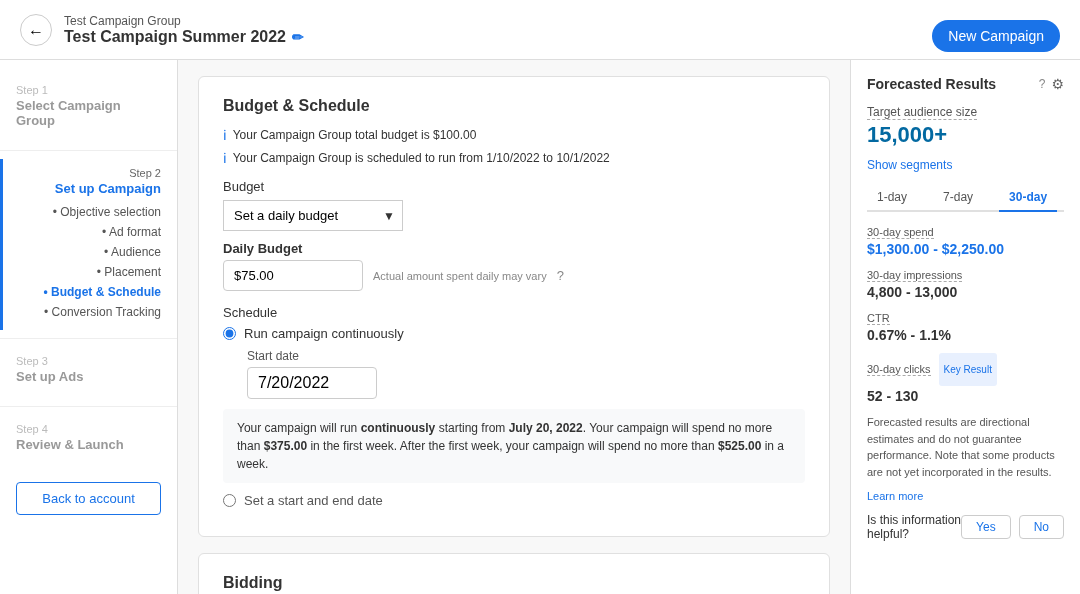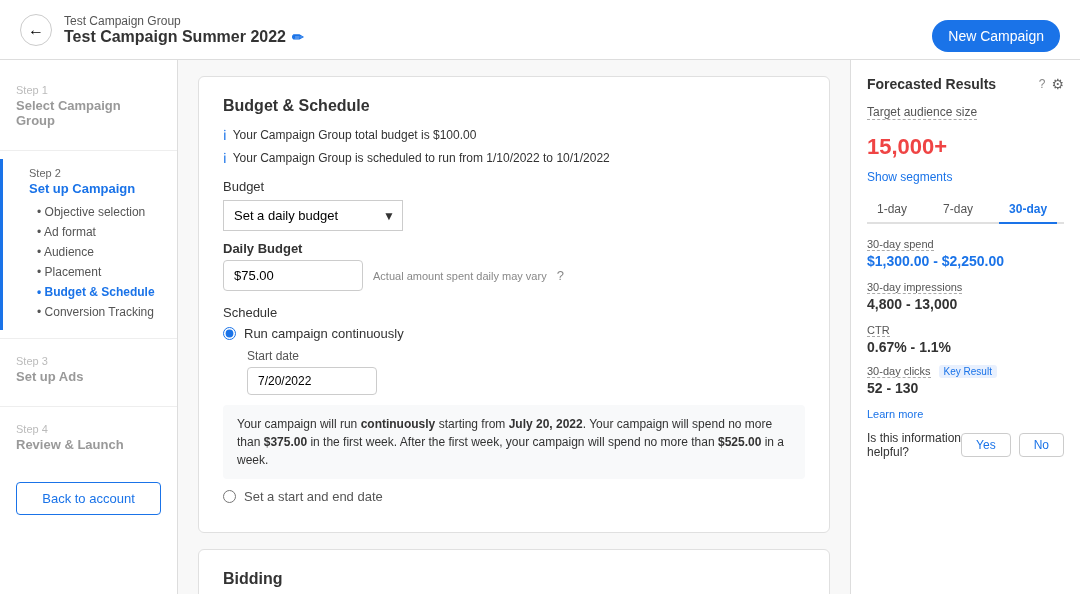--- a/index.html
+++ b/index.html
@@ -44,21 +44,21 @@
       background: #fff;
       border-right: 1px solid #ddd;
       padding: 16px 0;
       flex-shrink: 0;
       overflow-y: auto;
     }
     .step-group { padding: 8px 16px; }
     .step-label { font-size: 11px; color: #666; margin-bottom: 2px; }
     .step-title { font-size: 13px; font-weight: 600; color: #333; margin-bottom: 6px; }
     .step-active .step-title { color: #1a73e8; }
-    .step-active { border-left: 3px solid #1a73e8; padding-left: 26px; }
+    .step-active { border-left: 3px solid #1a73e8; padding-left: 26px; text-align: right; }
     .sidebar-items { list-style: none; margin-left: 8px; }
     .sidebar-items li { padding: 3px 0; font-size: 12px; color: #555; }
     .sidebar-items li::before { content: "• "; }
     .sidebar-items li.active { color: #1a73e8; font-weight: 600; }
     .step-inactive .step-title { color: #999; }
     .step-inactive .step-label { color: #bbb; }
     .sidebar-divider { height: 1px; background: #eee; margin: 8px 0; }
     .back-to-account-btn {
       margin: 16px; width: calc(100% - 32px);
       border: 1px solid #1a73e8; background: #fff; color: #1a73e8;
@@ -105,21 +105,21 @@
     }
     .input-hint { font-size: 11px; color: #888; }
 
     .schedule-section { margin-top: 14px; }
     .radio-row { display: flex; align-items: center; gap: 8px; margin-bottom: 8px; }
     .radio-row input[type=radio] { accent-color: #1a73e8; }
     .radio-label { font-size: 13px; color: #333; }
 
     .date-field-wrap { margin-left: 24px; margin-top: 6px; margin-bottom: 8px; }
     .date-label { font-size: 12px; color: #555; margin-bottom: 4px; }
-    .date-input { border: 1px solid #ccc; border-radius: 4px; padding: 6px 10px; font-size: 12px; width: 130px; }
+    .date-input { border: 1px solid #ccc; border-radius: 4px; padding: 6px 10px; font-size: 16px; width: 130px; }
 
     .run-info-box {
       margin: 10px 0; background: #f8f9fa; border-radius: 4px;
       padding: 10px 14px; font-size: 12px; color: #333; line-height: 1.5;
     }
     .run-info-box strong { font-weight: 600; }
 
     .set-date-radio { color: #555; }
 
     .help-icon { color: #888; font-size: 13px; cursor: pointer; }
@@ -130,32 +130,32 @@
       background: #fff;
       border-left: 1px solid #ddd;
       padding: 16px;
       flex-shrink: 0;
       overflow-y: auto;
     }
     .forecast-header { display: flex; align-items: center; justify-content: space-between; margin-bottom: 12px; }
     .forecast-title { font-size: 14px; font-weight: 600; color: #333; }
     .gear-icon { color: #666; font-size: 14px; cursor: pointer; }
     .help-circle { color: #888; font-size: 12px; }
-    .audience-size { font-size: 22px; font-weight: 600; color: #ef4444; margin: 14px 0 8px; }
+    .audience-size { font-size: 22px; font-weight: 600; color: #0369a1; margin: 2px 0 8px; }
     .show-segments-link { color: #1a73e8; font-size: 12px; cursor: pointer; margin-bottom: 12px; display: block; }
 
     .day-tabs { display: flex; gap: 16px; margin-bottom: 12px; border-bottom: 2px solid #e0e0e0; }
     .day-tab { padding: 6px 10px; font-size: 12px; color: #555; cursor: pointer; border-bottom: 2px solid transparent; margin-bottom: -2px; }
     .day-tab.active { color: #1a73e8; border-bottom-color: #1a73e8; font-weight: 600; }
 
     .stat-block { margin-bottom: 10px; }
     .stat-value { font-size: 14px; font-weight: 600; color: #333; margin: 2px 0; }
     .stat-value.blue { color: #1a73e8; }
 
-    .key-result-badge { background: #e8f0fe; color: #1a73e8; font-size: 10px; border-radius: 3px; padding: 1px 5px; margin-left: 4px; }
+    .key-result-badge { background: #e8f0fe; color: #1a73e8; font-size: 10px; border-radius: 3px; padding: 11px 5px; margin-left: 4px; }
 
     .forecast-note { font-size: 11px; color: #555; line-height: 1.5; margin: 10px 0 8px; }
     .learn-more-link { color: #1a73e8; font-size: 11px; cursor: pointer; }
 
     .helpful-row { display: flex; align-items: center; justify-content: space-between; margin-top: 10px; }
     .helpful-text { font-size: 12px; color: #333; }
     .helpful-btns { display: flex; gap: 8px; }
     .helpful-btn { border: 1px solid #ccc; background: #fff; border-radius: 4px; padding: 4px 14px; font-size: 12px; cursor: pointer; color: #1a73e8; }
   </style>
 </head>
@@ -309,20 +309,21 @@
     </div>
 
     <div class="stat-block">
       <div style="font-size:11px;color:#555;display:flex;align-items:center;gap:4px">
         <span style="border-bottom:1px dashed #aaa">30-day clicks</span>
         <span class="key-result-badge">Key Result</span>
       </div>
       <div class="stat-value">52 - 130</div>
     </div>
 
+    <div class="forecast-note">Forecasted results are directional estimates and do not guarantee performance. Note that some products are not yet incorporated in the results.</div>
     <a class="learn-more-link">Learn more</a>
 
     <div class="helpful-row">
       <span class="helpful-text">Is this information helpful?</span>
       <div class="helpful-btns">
         <button class="helpful-btn">Yes</button>
         <button class="helpful-btn">No</button>
       </div>
     </div>
   </div>

